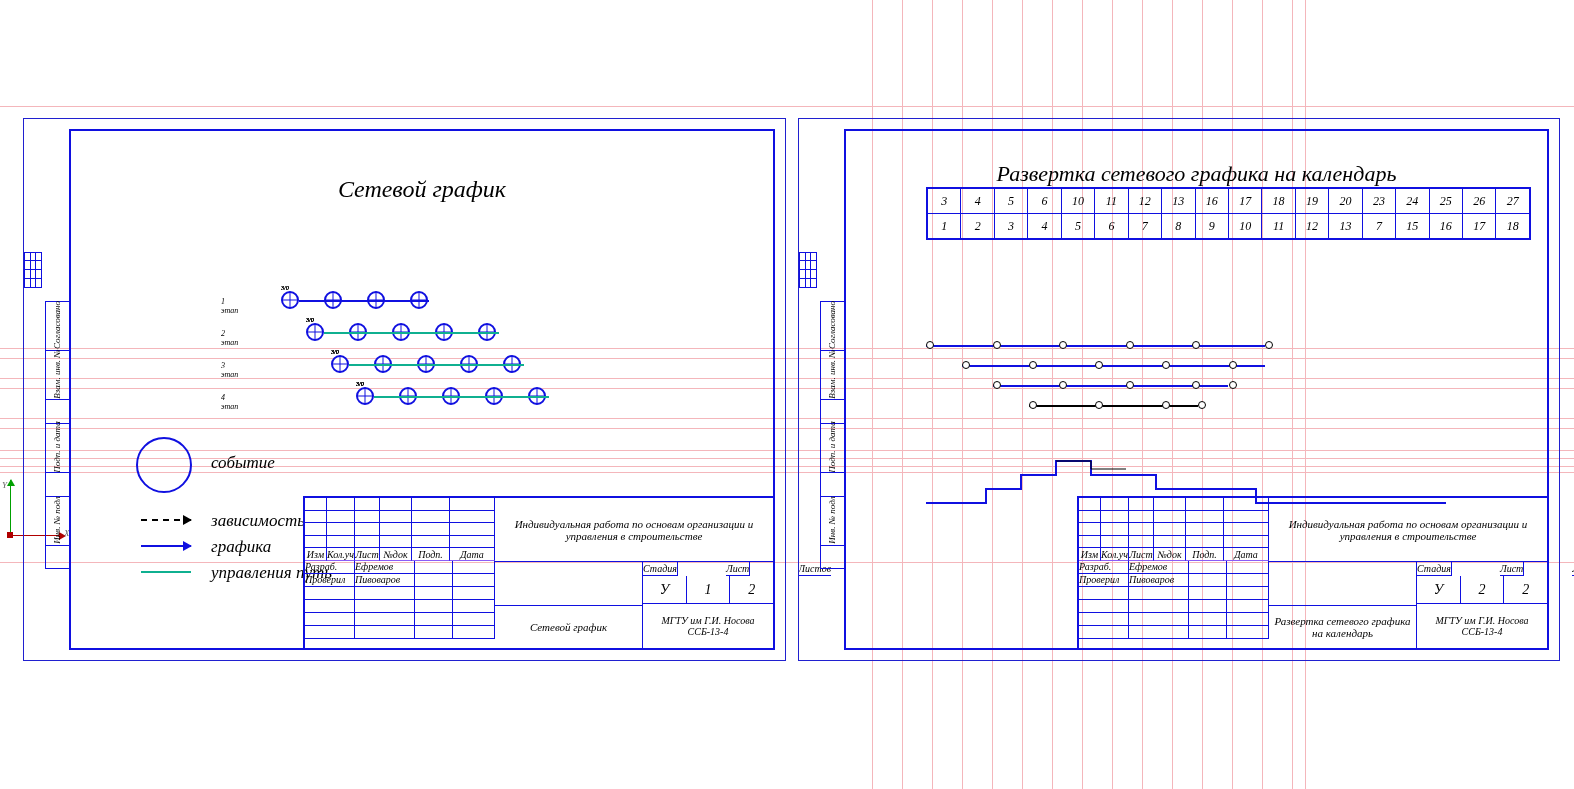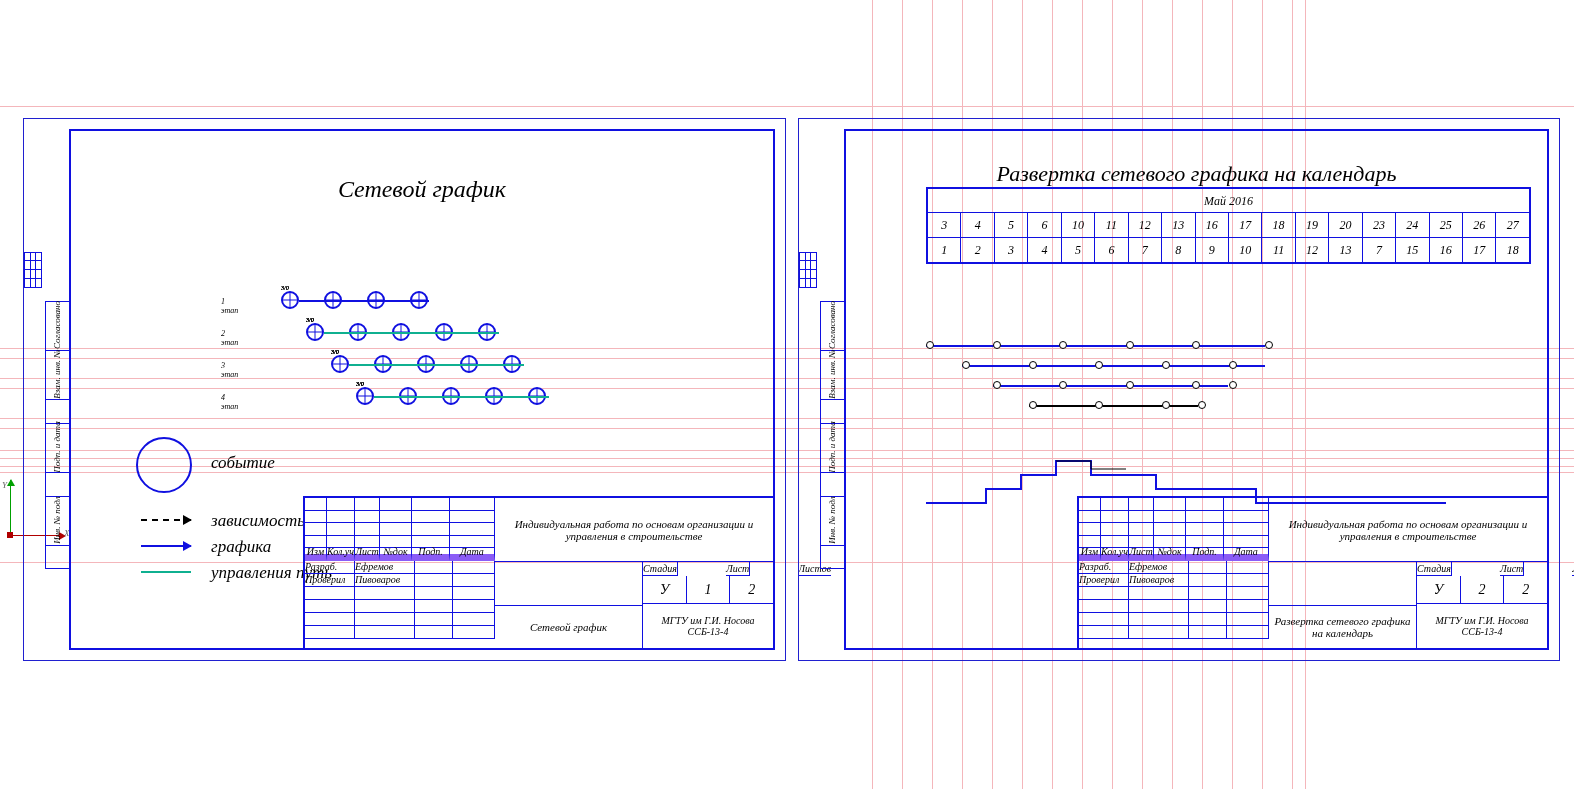--- a/index.html
+++ b/index.html
@@ -60,21 +60,21 @@
   
   .tb {
     position:absolute; right:0; bottom:0; width:470px; height:152px;
     border:2px solid #1010e0; border-right:none; border-bottom:none;
     font-size:10px;
   }
   .tb .grid {
     position:absolute; left:0; top:0; width:190px; height:152px;
   }
   .tb .grid .row { display:flex; height:13px; }
-  .tb .grid .row > div { border-right:1px solid #1010e0; border-bottom:7px solid #8b5cf6; display:flex; align-items:center; justify-content:center;text-align:right; }
+  .tb .grid .row > div { border-right:1px solid #1010e0; border-bottom:1px solid #8b5cf6; display:flex; align-items:center; justify-content:center;text-align:right; }
   .c-a{width:22px} .c-b{width:28px} .c-c{width:25px} .c-d{width:32px} .c-e{width:38px} .c-f{width:45px}
   .tb .grid .emptyrow { display:flex; height:12.5px; }
   .tb .grid .emptyrow > div { border-right:1px solid #1010e0; border-bottom:1px solid #1010e0; }
   .tb .role { width:50px; } .tb .name { width:60px; } .tb .sig{width:38px;} .tb .date{width:42px;}
   .tb .right {
     position:absolute; left:190px; right:0; top:0; bottom:0;
   }
   .tb .r1 { position:absolute; left:0; right:0; top:0; height:64px; border-bottom:1px solid #1010e0;
     display:flex; align-items:center; justify-content:center; text-align:center; font-size:11px; padding:4px;}
   .tb .r2 { position:absolute; left:0; right:130px; top:64px; bottom:0; border-right:1px solid #1010e0;
@@ -443,21 +443,20 @@
           </div>
         <div class="side-cell" style="height:24px"></div>
         <div class="side-cell">
             <div class="vtxt">Инв. № подл</div>
           </div>
         <div class="side-cell" style="height:24px"></div>
       </div>
       <div class="title title2">Развертка сетевого графика на календарь</div>
 
       <div class="cal">
-        <div class="month">Май 2016</div>
         <div class="days" id="days">
             <div>3</div>
             <div>4</div>
             <div>5</div>
             <div>6</div>
             <div>10</div>
             <div>11</div>
             <div>12</div>
             <div>13</div>
             <div>16</div>

